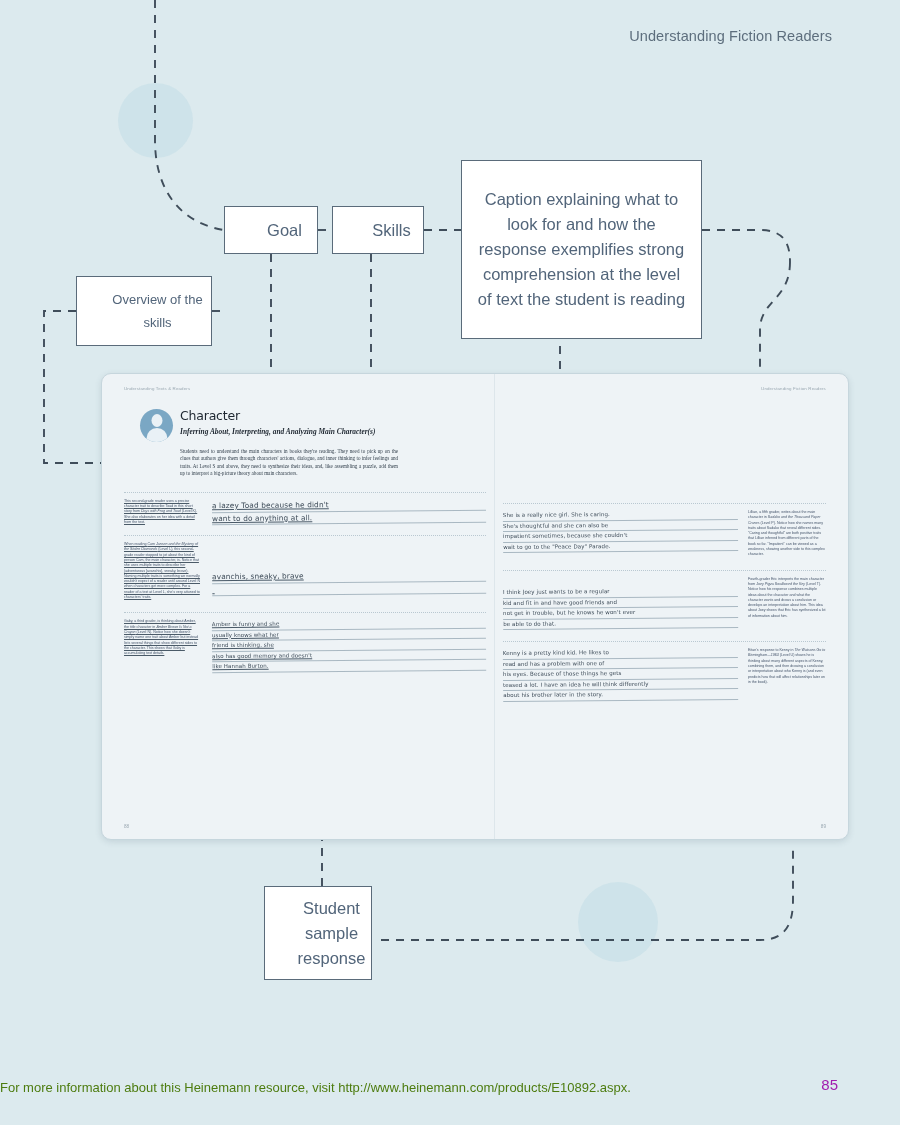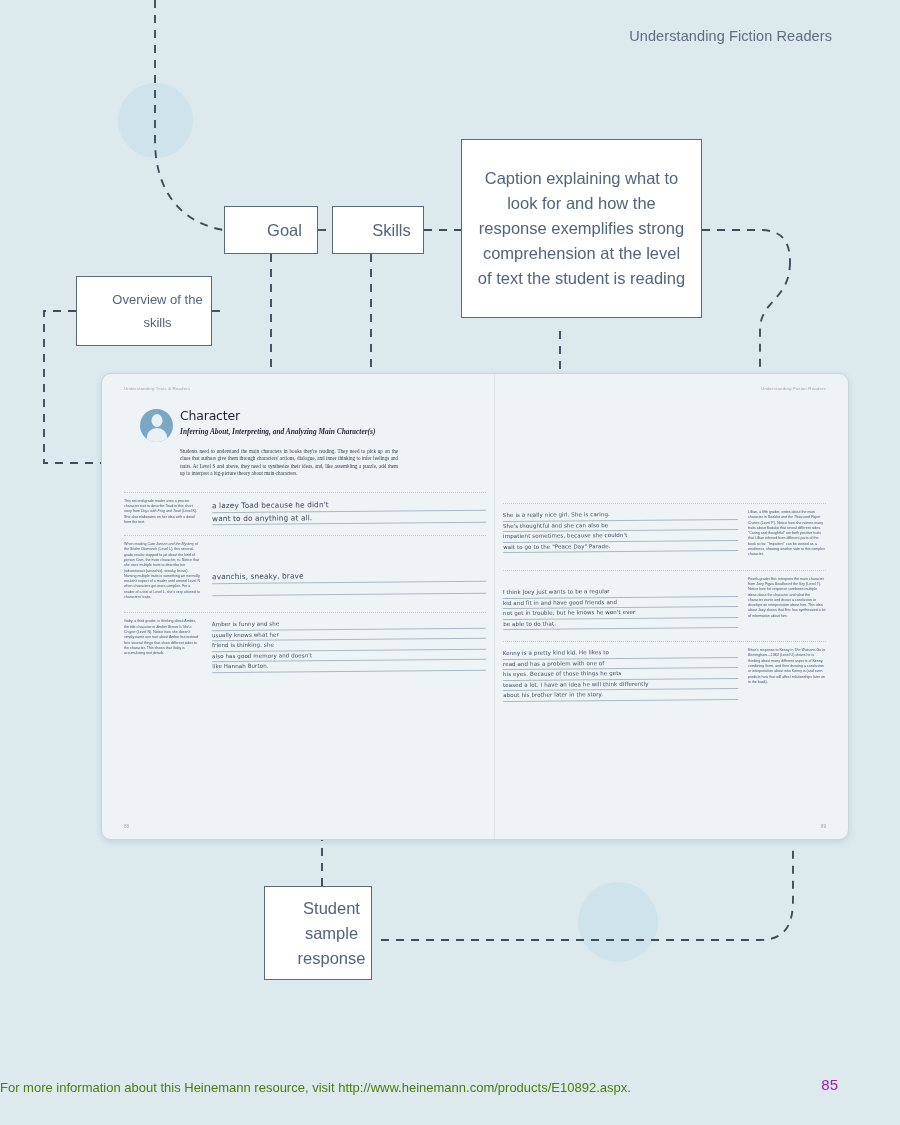--- a/index.html
+++ b/index.html
@@ -31,21 +31,21 @@
     background: #ffffff;
     border: 1.6px solid #5a6b7a;
     display: flex; align-items: center; justify-content: center;
     text-align: center;
     color: #52657a;
     z-index: 6;
     padding-left: 27px;
   }
   #callout-goal     { left: 224px; top: 206px; width: 94px;  height: 48px; font-size: 16.5px; }
   #callout-skills   { left: 332px; top: 206px; width: 92px;  height: 48px; font-size: 16.5px; }
-  #callout-caption  { left: 461px; top: 139px; width: 241px; height: 179px;
+  #callout-caption  { left: 461px; top: 160px; width: 241px; height: 179px;
                       font-size: 16.5px; line-height: 25px; padding: 12px 12px; }
   #callout-overview { left: 76px;  top: 276px; width: 136px; height: 70px;
                       font-size: 13px; line-height: 23px; }
   #callout-student  { left: 264px; top: 886px; width: 108px; height: 94px;
                       font-size: 16.5px; line-height: 25px; }
 
   
   #connectors { position: absolute; inset: 0; z-index: 2; }
   #connectors path, #connectors line { fill: none; stroke: #3f4d5a; stroke-width: 1.9px; }
   .dashed { stroke-dasharray: 8 7; }
@@ -106,21 +106,21 @@
     font-family: "Liberation Serif", serif;
     font-size: 5.1px; line-height: 7.4px; color: #35424e;
     margin: 6px 0 0 56px; width: 218px; text-align: justify;
   }
 
   
   .rule { height: 1px; background: #c9d6de; }
   .rule.dotted { background: none; border-top: 1px dotted #b9c8d1; }
 
   .sample-row { display: flex; gap: 8px; align-items: flex-start; }
-  #page-left  .sample-row { margin: 6px 0 0 0; }
+  #page-left  .sample-row { margin: 6px 0 0 0; text-decoration: underline; }
   #page-right .sample-row { margin: 6px 0 0 0; }
 
   .annot {
     font-family: "Liberation Sans", sans-serif;
     font-size: 3.6px; line-height: 5.3px; color: #44546a;
     text-align: left;
   }
   .annot i { font-style: italic; }
   #page-left  .annot { flex: 0 0 76px; }
   #page-right .annot { flex: 0 0 78px; }

